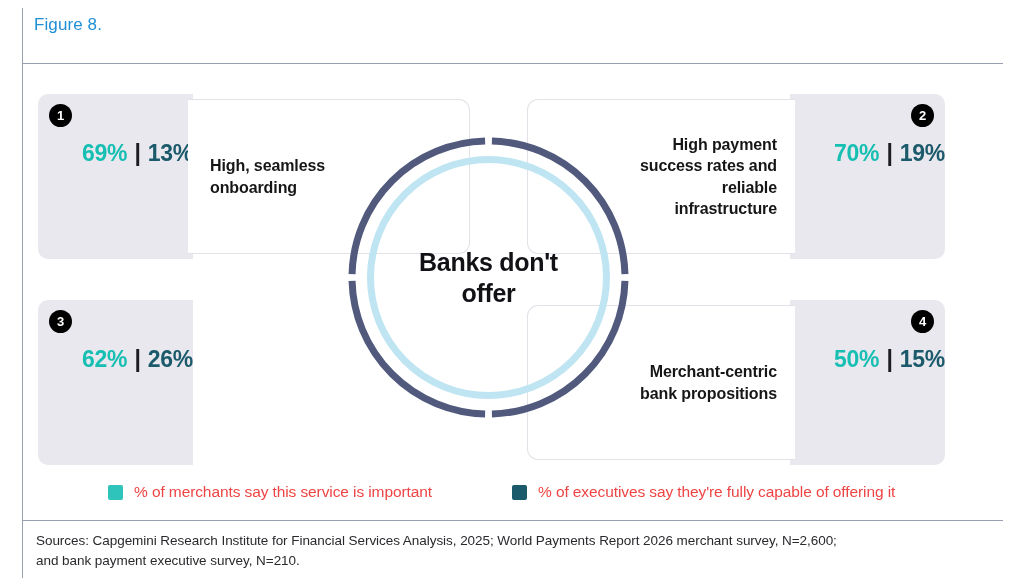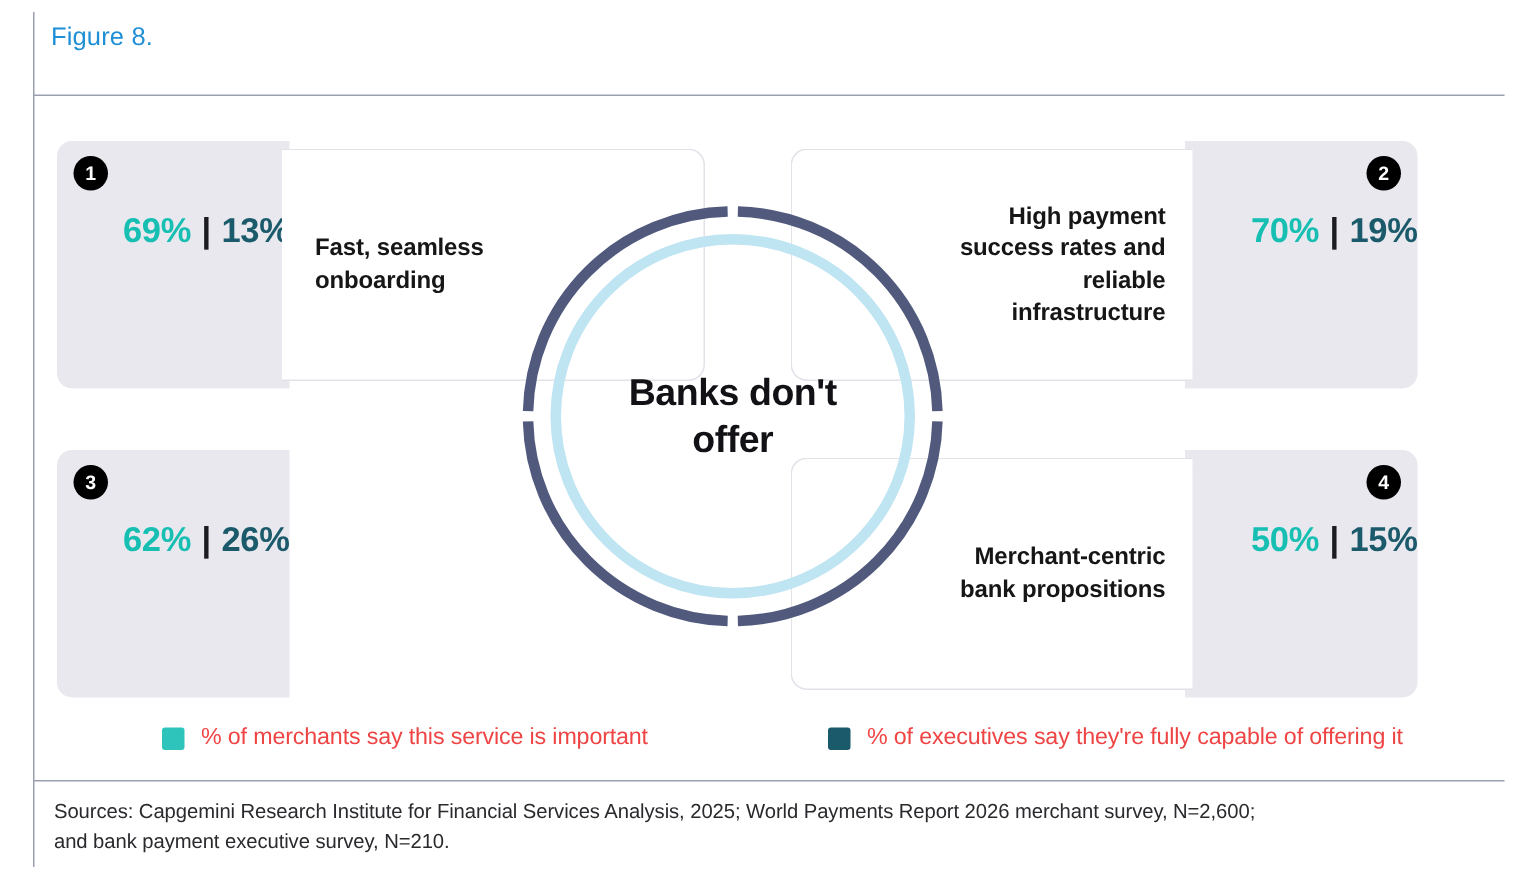--- a/index.html
+++ b/index.html
@@ -188,21 +188,21 @@
 
   
   .legend {
     position: absolute;
     top: 481px;
     height: 22px;
     display: flex;
     align-items: center;
   }
   .legend-merchant { left: 108px; }
-  .legend-exec     { left: 552px; }
+  .legend-exec     { left: 512px; }
   .swatch {
     width: 15px;
     height: 15px;
     border-radius: 2px;
     margin-right: 11px;
     flex: none;
   }
   .swatch-merchant { background: #2ec4bb; }
   .swatch-exec     { background: #1b5a6b; }
   .legend-label {
@@ -240,21 +240,21 @@
   <div class="quad q1">
     <div class="stat-panel">
       <div class="badge">1</div>
       <div class="stat-line">
         <span class="pct-merchant">69%</span>
         <span class="pipe">|</span>
         <span class="pct-exec">13%</span>
       </div>
     </div>
     <div class="label-card">
-      <div class="label-text">Fast, seamless onboarding</div>
+      <div class="label-text">High, seamless onboarding</div>
     </div>
   </div>
 
   <div class="quad q2">
     <div class="stat-panel">
       <div class="badge">2</div>
       <div class="stat-line">
         <span class="pct-merchant">70%</span>
         <span class="pipe">|</span>
         <span class="pct-exec">19%</span>

